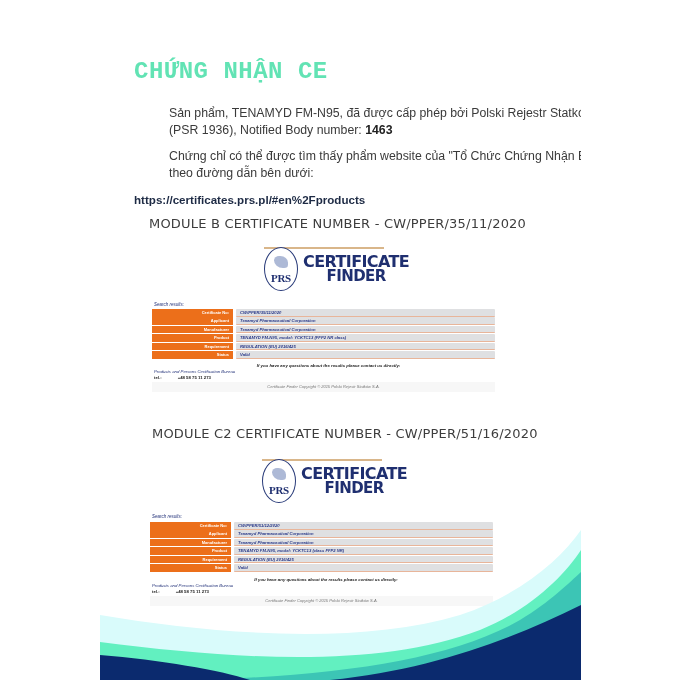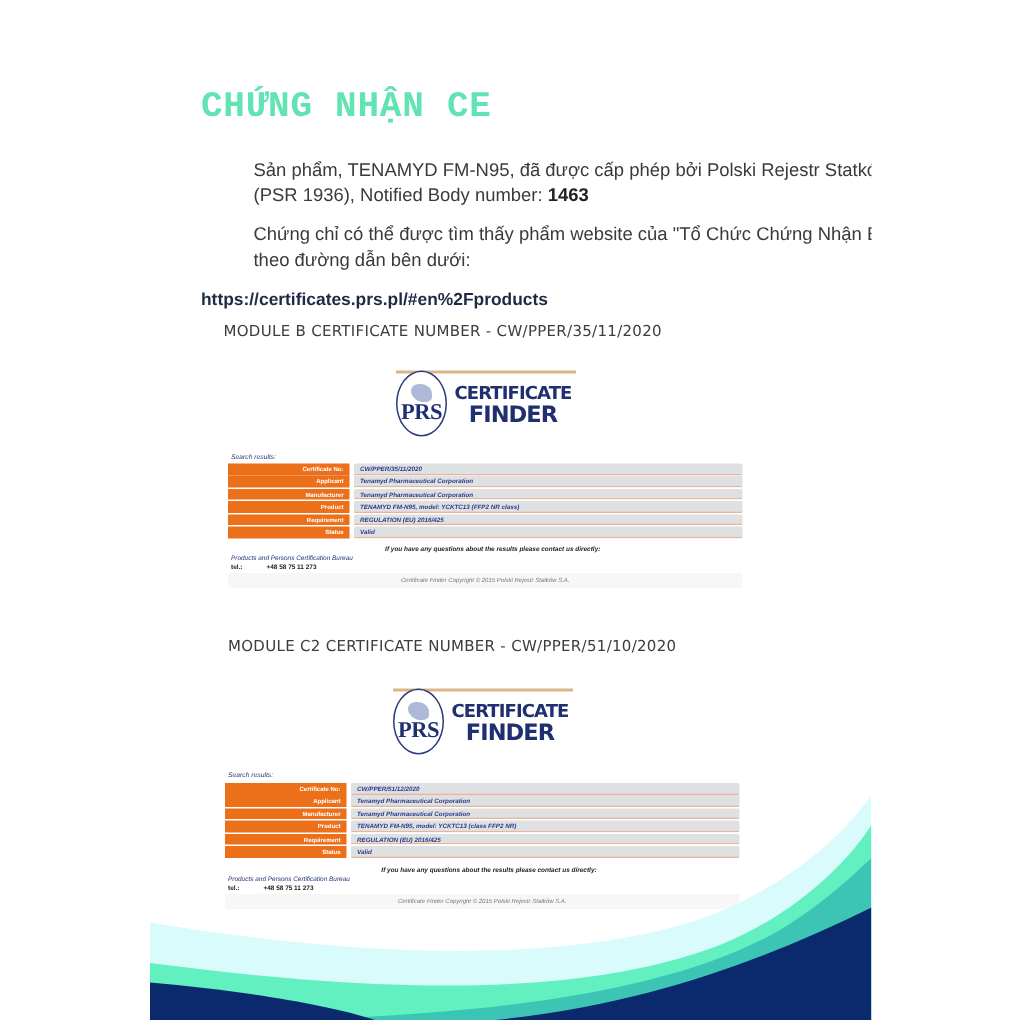--- a/index.html
+++ b/index.html
@@ -10,37 +10,37 @@
 
   .title { position: absolute; left: 34px; top: 58px; font-family: Liberation Mono, monospace; font-weight: bold; font-size: 24px; letter-spacing: 0.5px; color: #62e3b4; }
 
   .para { position: absolute; left: 21px; width: 440px; font-size: 12.3px; line-height: 17px; color: #3a3a3a; margin-left: 48px; }
   .para1 { top: 105px; }
   .para2 { top: 148px; }
   .para b { color: #222; }
 
   .link { position: absolute; left: 34px; top: 193px; font-family: Liberation Sans, sans-serif; font-weight: bold; font-size: 11.6px; color: #1d2a44; }
 
-  .module-head { position: absolute; left: 49px; font-family: "DejaVu Sans", sans-serif; font-size: 10px; color: #3d3d3d; letter-spacing: 0.2px; }
+  .module-head { position: absolute; left: 49px; font-family: "DejaVu Sans", sans-serif; font-size: 13px; color: #3d3d3d; letter-spacing: 0.2px; }
   .mh1 { top: 216px; }
   .mh2 { top: 426px; left: 52px; }
 
   .cert { position: absolute; background: #fff; }
   .cert1 { left: 48px; top: 243px; width: 361px; height: 152px; }
   .cert2 { left: 46px; top: 453px; width: 360px; height: 158px; }
 
   .cf-logo { position: absolute; display: flex; align-items: center; }
   .cert1 .cf-logo { left: 116px; top: 4px; }
   .cert2 .cf-logo { left: 116px; top: 6px; }
   .cf-line { position: absolute; top: 0; left: 0; width: 120px; height: 1.5px; background: #d9b68a; }
   .prs-badge { width: 34px; height: 44px; border: 1.5px solid #2a3c7a; border-radius: 50%; display: flex; flex-direction: column; align-items: center; justify-content: flex-end; padding-bottom: 6px; background: #fff; position: relative; }
   .prs-badge .bird { position: absolute; top: 8px; left: 9px; width: 14px; height: 12px; border-radius: 40% 60% 30% 70%; background: #8a9bc4; opacity: 0.7; }
-  .prs-badge span { font-family: "Liberation Serif", serif; font-size: 15px; color: #1f2f70; font-weight: bold; letter-spacing: -0.3px; text-align: center; }
+  .prs-badge span { font-family: "Liberation Serif", serif; font-size: 11px; color: #1f2f70; font-weight: bold; letter-spacing: -0.3px; text-align: center; }
   .cf-text { margin-left: 5px; font-family: "DejaVu Sans", sans-serif; font-weight: bold; color: #1f2f70; letter-spacing: -0.6px; line-height: 14px; text-align: center; }
-  .cf-text .l1 { font-size: 12px; display: block; }
+  .cf-text .l1 { font-size: 16px; display: block; }
   .cf-text .l2 { font-size: 15px; display: block; }
 
   .sr-label { position: absolute; left: 6px; font-size: 4.5px; color: #24337a; font-style: italic; }
   .cert1 .sr-label { top: 59px; }
   .cert2 .sr-label { top: 61px; }
 
   .rows { position: absolute; left: 4px; width: 343px; }
   .cert1 .rows { top: 66px; }
   .cert2 .rows { top: 69px; }
   .row { display: flex; height: 7.6px; margin-bottom: 0.8px; }
@@ -117,21 +117,21 @@
         </div>
     </div>
     <div class="contact-q">If you have any questions about the results please contact us directly:</div>
     <div class="bureau">
       <div>Products and Persons Certification Bureau</div>
       <div class="tel"><span style="margin-left:0">tel.:</span><span>+48 58 75 11 273</span></div>
     </div>
     <div class="copyright">Certificate Finder Copyright © 2015 Polski Rejestr Statków S.A.</div>
   </div>
 
-  <div class="module-head mh2">MODULE C2 CERTIFICATE NUMBER - CW/PPER/51/10/2020</div>
+  <div class="module-head mh2">MODULE C2 CERTIFICATE NUMBER - CW/PPER/51/16/2020</div>
   <div class="cert cert2">
     <div class="cf-logo">
       <div class="cf-line"></div>
       <div class="prs-badge">
         <div class="bird"></div>
         <span>PRS</span>
       </div>
       <div class="cf-text">
         <span class="l1">CERTIFICATE</span>
         <span class="l2">FINDER</span>

